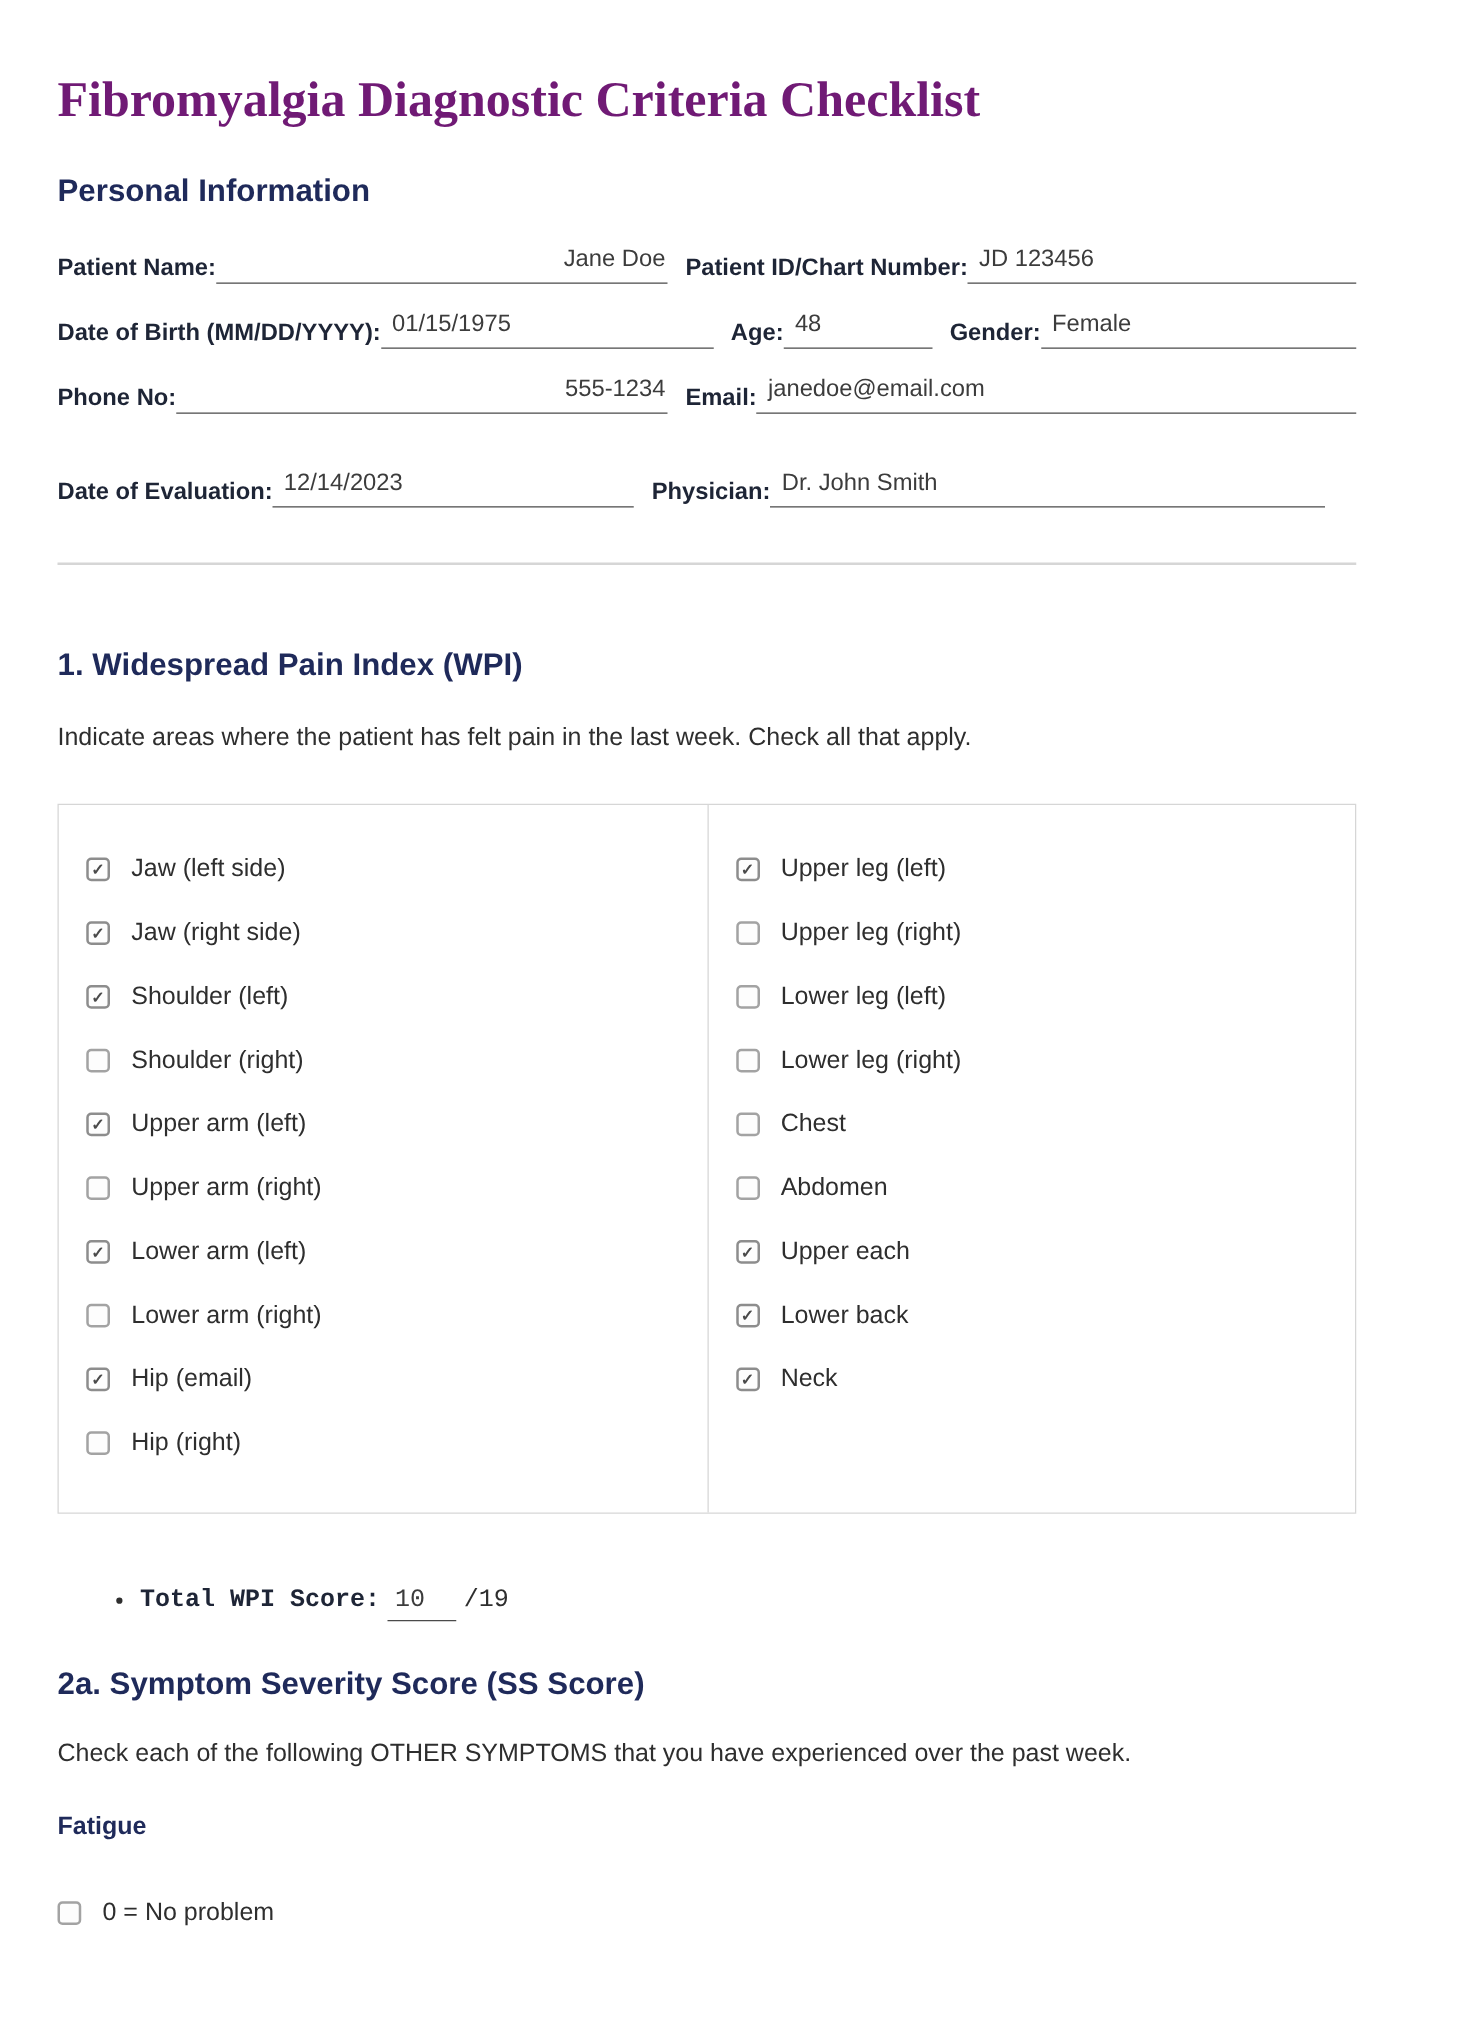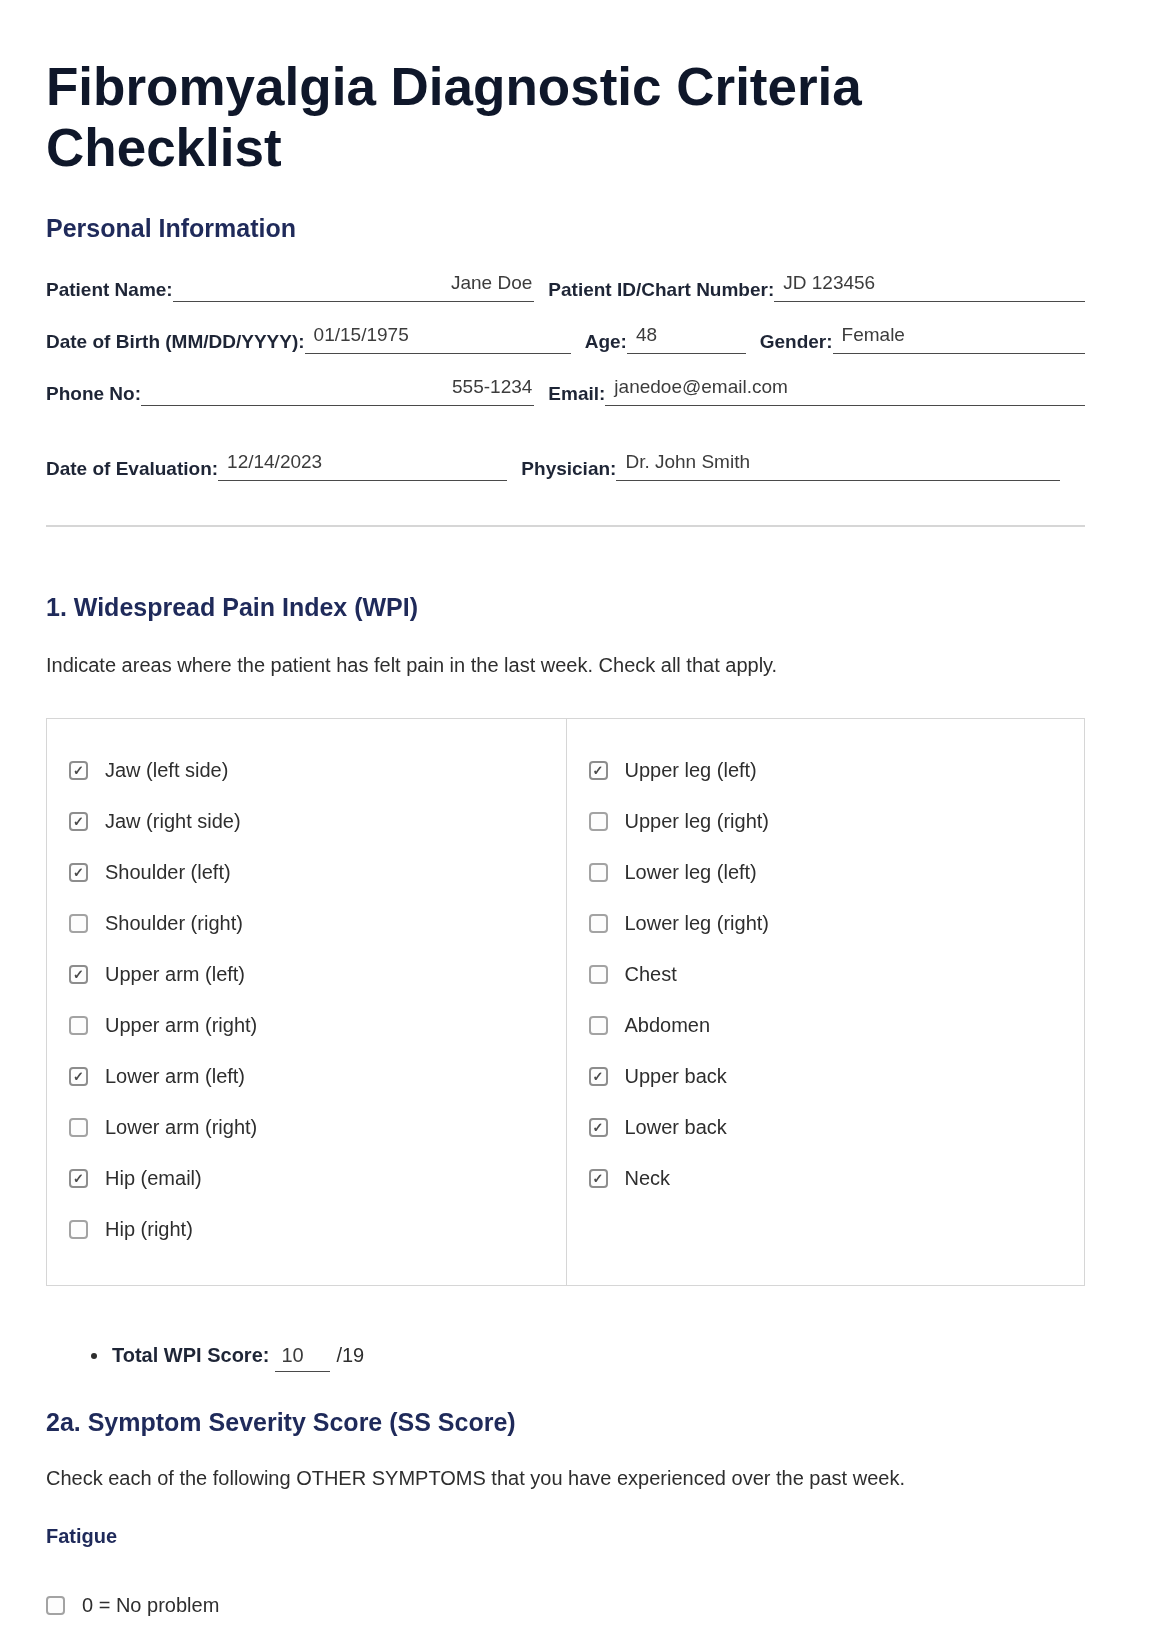--- a/index.html
+++ b/index.html
@@ -5,22 +5,22 @@
   * { margin:0; padding:0; box-sizing:border-box; }
   html, body { background:#ffffff; }
   body {
     width:1176px; min-height:1630px;
     font-family:"Liberation Sans", sans-serif;
     color:#333333;
   }
   .page { padding:56px 91px 60px 46px; }
 
   h1.doc-title {
-    font-size:53px; font-weight:bold; color:#0f172a;
-    letter-spacing:0px; margin-bottom:36px;
+    font-size:40px; font-weight:bold; color:#701a75;
+    letter-spacing:0px; margin-bottom:36px;font-family:Liberation Serif, serif;
   }
   h2.section-heading {
     font-size:25px; font-weight:bold; color:#1f2a5a;
     margin-bottom:30px;
     margin-top:32px;
   }
 
   
   .field-row { display:flex; gap:14px; margin-bottom:23px; }
   .field { display:flex; align-items:flex-end; min-width:0; }
@@ -65,21 +65,21 @@
     border:2px solid #a3a3a3; border-radius:4px;
     background:#fdfdfd;
     display:flex; align-items:center; justify-content:center;
     font-size:13px; color:#4a4a4a; line-height:1;
   }
   .checkbox.checked { border-color:#8d8d8d; }
   .checkbox.checked::after { content:"\2713"; font-weight:bold; }
   .check-label { font-size:20px; color:#2e2e2e; }
 
   
-  .score-list { list-style:disc outside; margin:0 0 36px 64px; }
+  .score-list { list-style:disc outside; margin:0 0 36px 64px;font-family:Liberation Mono, monospace; }
   .score-line { font-size:20px; color:#2e2e2e; padding-left:2px; }
   .score-label { font-weight:bold; color:#1e2536; }
   .score-value {
     display:inline-block; min-width:55px;
     border-bottom:1.6px solid #4a4a4a;
     padding:0 4px 4px 6px; margin-left:6px;
     color:#3c3c3c;
   }
   .score-suffix { margin-left:6px; }
 
@@ -215,21 +215,21 @@
       <div class="check-item">
         <span class="checkbox"></span>
         <span class="check-label">Chest</span>
       </div>
       <div class="check-item">
         <span class="checkbox"></span>
         <span class="check-label">Abdomen</span>
       </div>
       <div class="check-item">
         <span class="checkbox checked"></span>
-        <span class="check-label">Upper back</span>
+        <span class="check-label">Upper each</span>
       </div>
       <div class="check-item">
         <span class="checkbox checked"></span>
         <span class="check-label">Lower back</span>
       </div>
       <div class="check-item">
         <span class="checkbox checked"></span>
         <span class="check-label">Neck</span>
       </div>
     </div>

